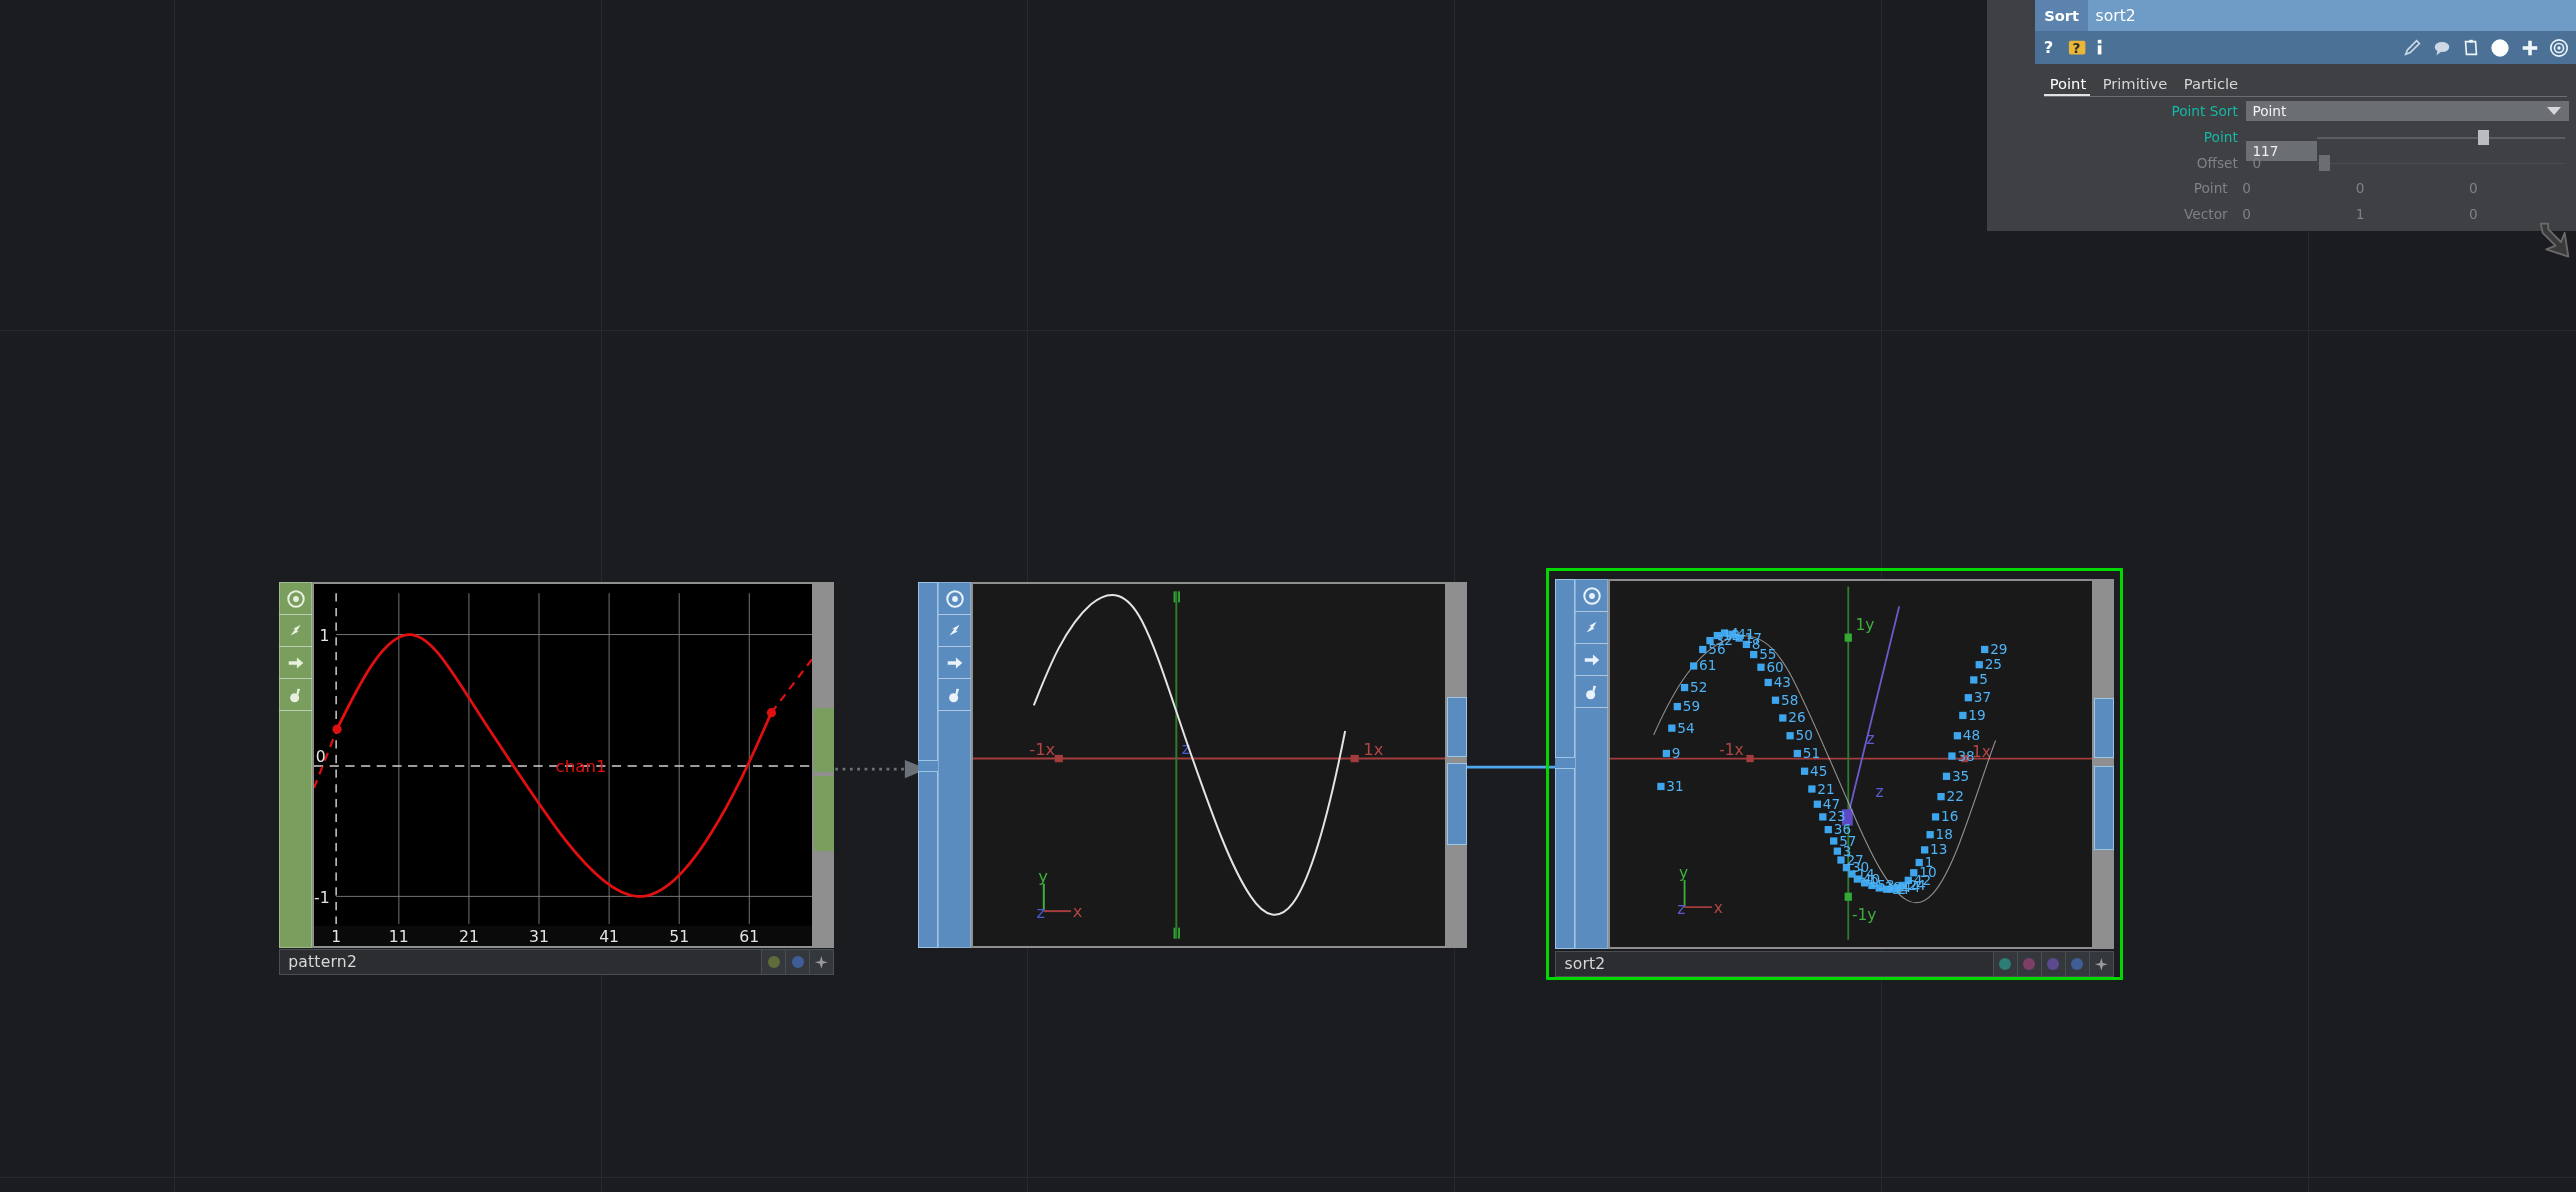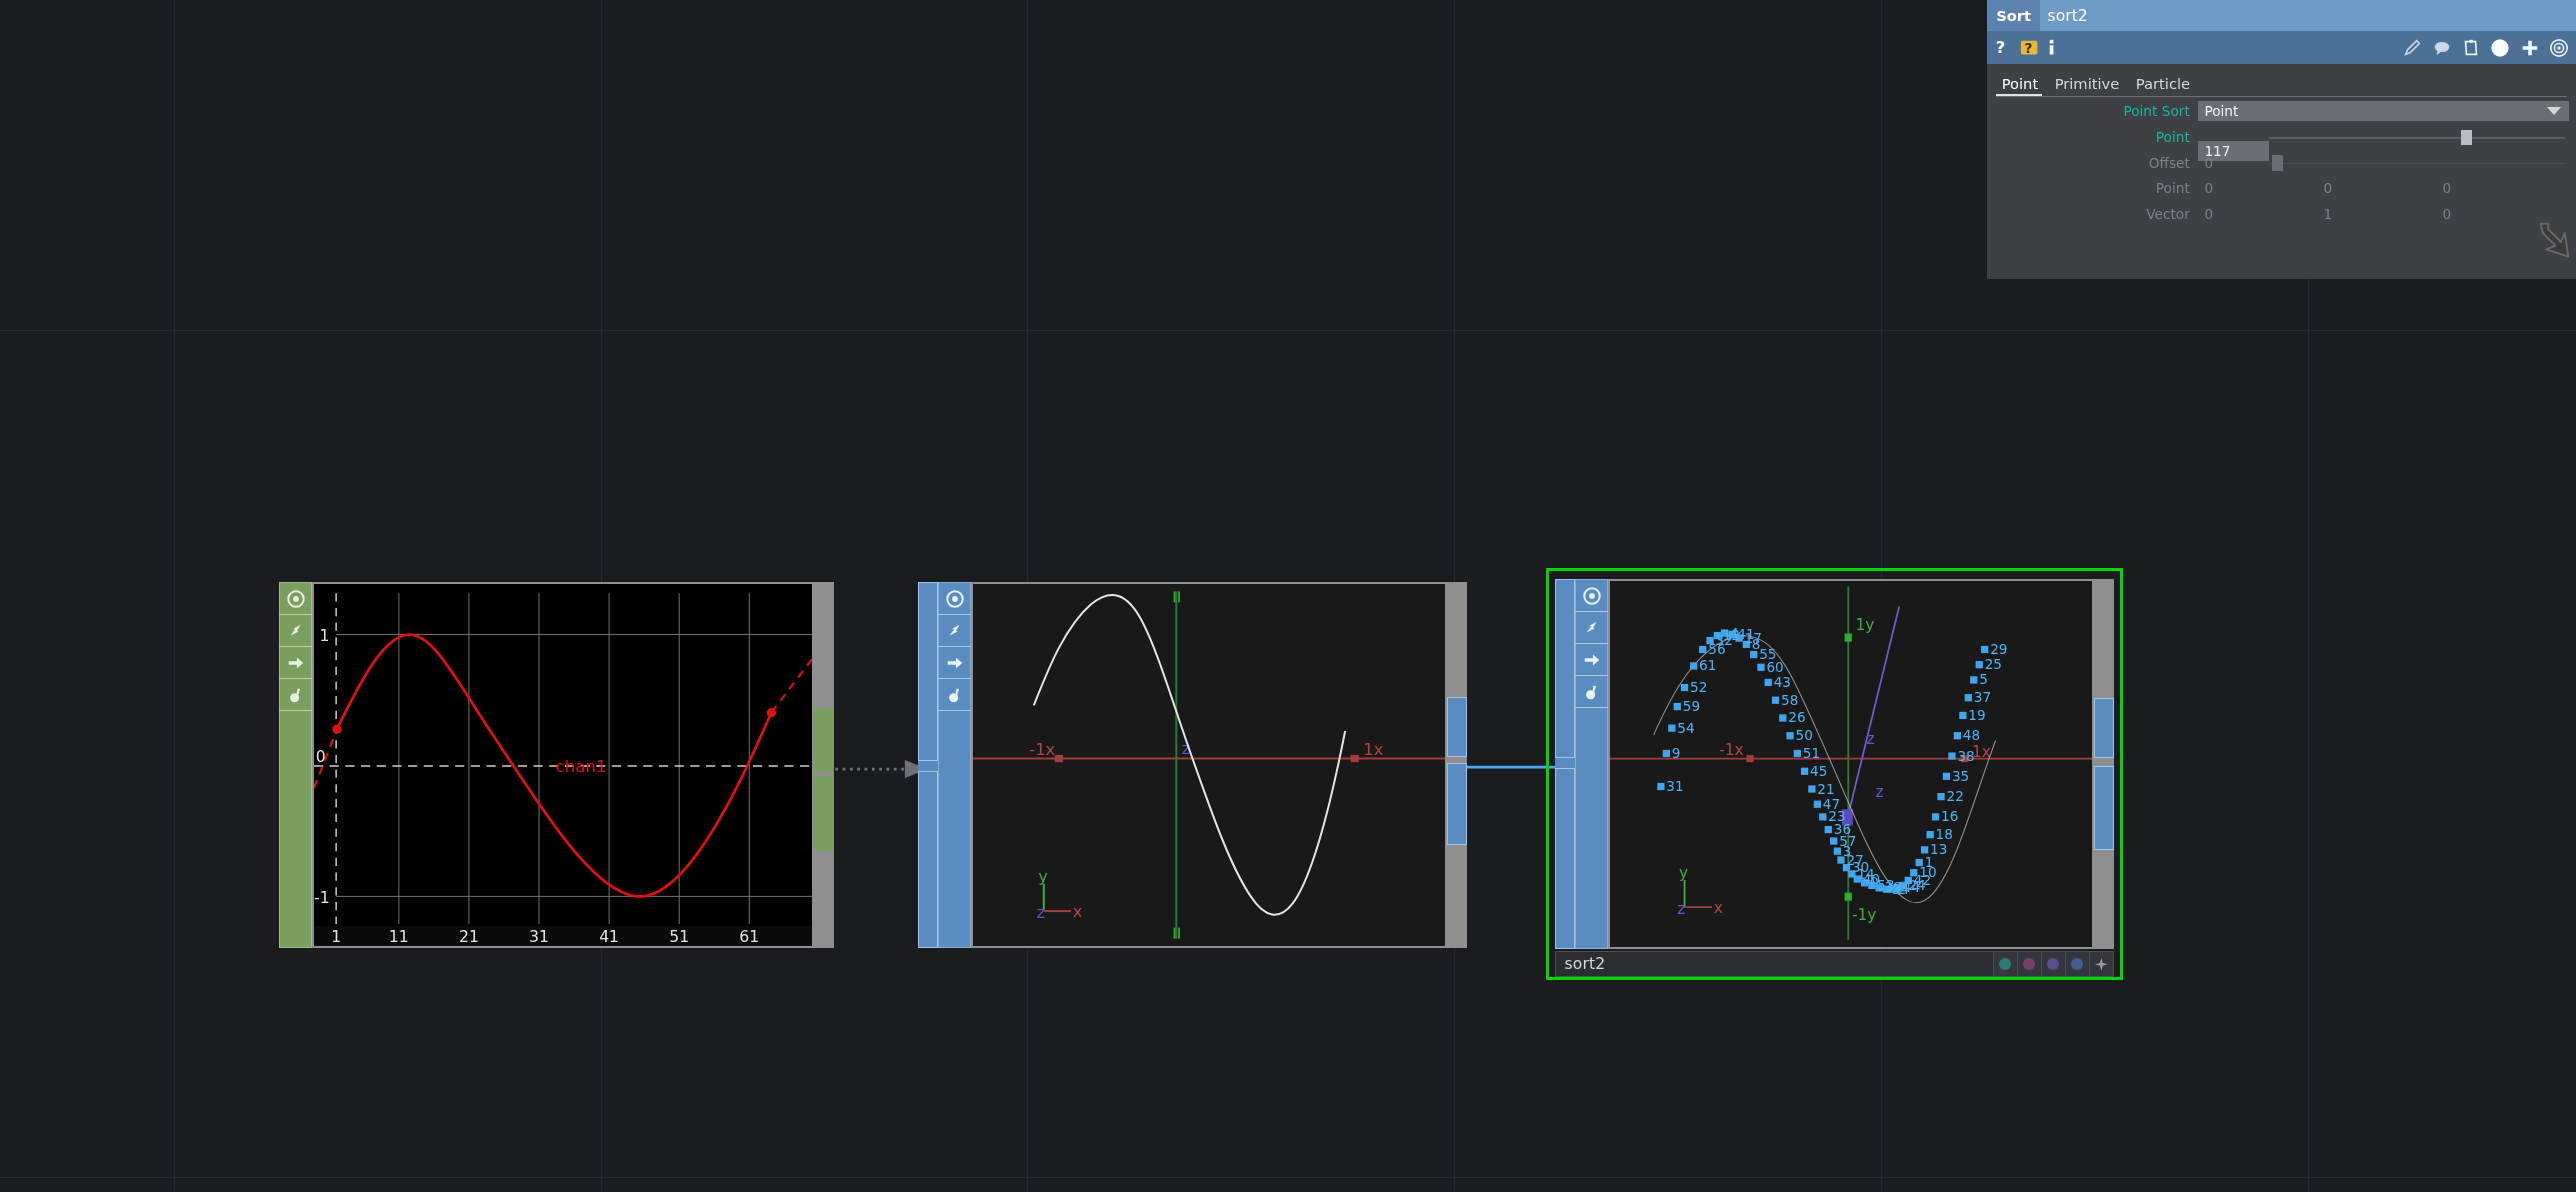--- a/index.html
+++ b/index.html
@@ -67,23 +67,24 @@
     border-left:0.9px solid #4a4d52;
     background:#34373c;
   }
   .dot { width:12px; height:12px; border-radius:50%; display:block; }
 
   
   .wire { position:absolute; }
 
   
   #parm {
-    position:absolute; right:0; top:0; width:589px; height:279px;
+    position:absolute; right:0; top:0; width:589px; height:231px;
     background:#3e4044; color:#d6d6d6;
     font-family:"DejaVu Sans","Liberation Sans",sans-serif;
+    padding-left:48px;
   }
   .parm-title {
     height:31px; background:#5b83ad; display:flex; align-items:center;
   }
   .parm-title .lbl {
     color:#ffffff; font-weight:bold; font-size:14.7px; padding:0 9.2px;
   }
   .parm-title .namefield {
     flex:1 1 auto; height:100%; background:#6f9cc7; color:#fff;
     font-size:15.6px; display:flex; align-items:center; padding-left:7.3px;
@@ -238,20 +239,36 @@
           </svg>
         </div>
       </div>
 
       <div class="outstrip">
         <div class="outblk" style="top:126px;height:64px;background:#7a9e5e;"></div>
         <div class="outblk" style="top:194px;height:75px;background:#7a9e5e;"></div>
       </div>
     </div>
 
+    <div class="node-footer" style="top:367px;">
+      <span class="node-name">pattern2</span>
+      <span class="badges">
+        <span class="badge">
+            <i class="dot" style="background:#5e6b3a"></i>
+          </span>
+        <span class="badge">
+            <i class="dot" style="background:#3f5d96"></i>
+          </span>
+        <span class="badge">
+          <svg width="14.7" height="14.7" viewBox="0 0 16 16">
+              <path d="M8 1 L9.6 6.4 L15 8 L9.6 9.6 L8 15 L6.4 9.6 L1 8 L6.4 6.4 Z" fill="#9a9a9a"></path>
+            </svg>
+        </span>
+      </span>
+    </div>
   </div>
 
   <div class="node" style="left:918px;top:582px;width:549px;height:394px;">
     <div class="node-body" style="left:0;top:0;width:549px;height:366px;">
 
       <div class="instrip" style="background:#5b8cc0">
         <div class="inblk" style="top:0;height:179px;background:#5b8cc0;border:0.9px solid #9ec4e6;"></div>
         <div class="inblk" style="top:189px;bottom:0;background:#5b8cc0;border:0.9px solid #9ec4e6;"></div>
       </div>
 

